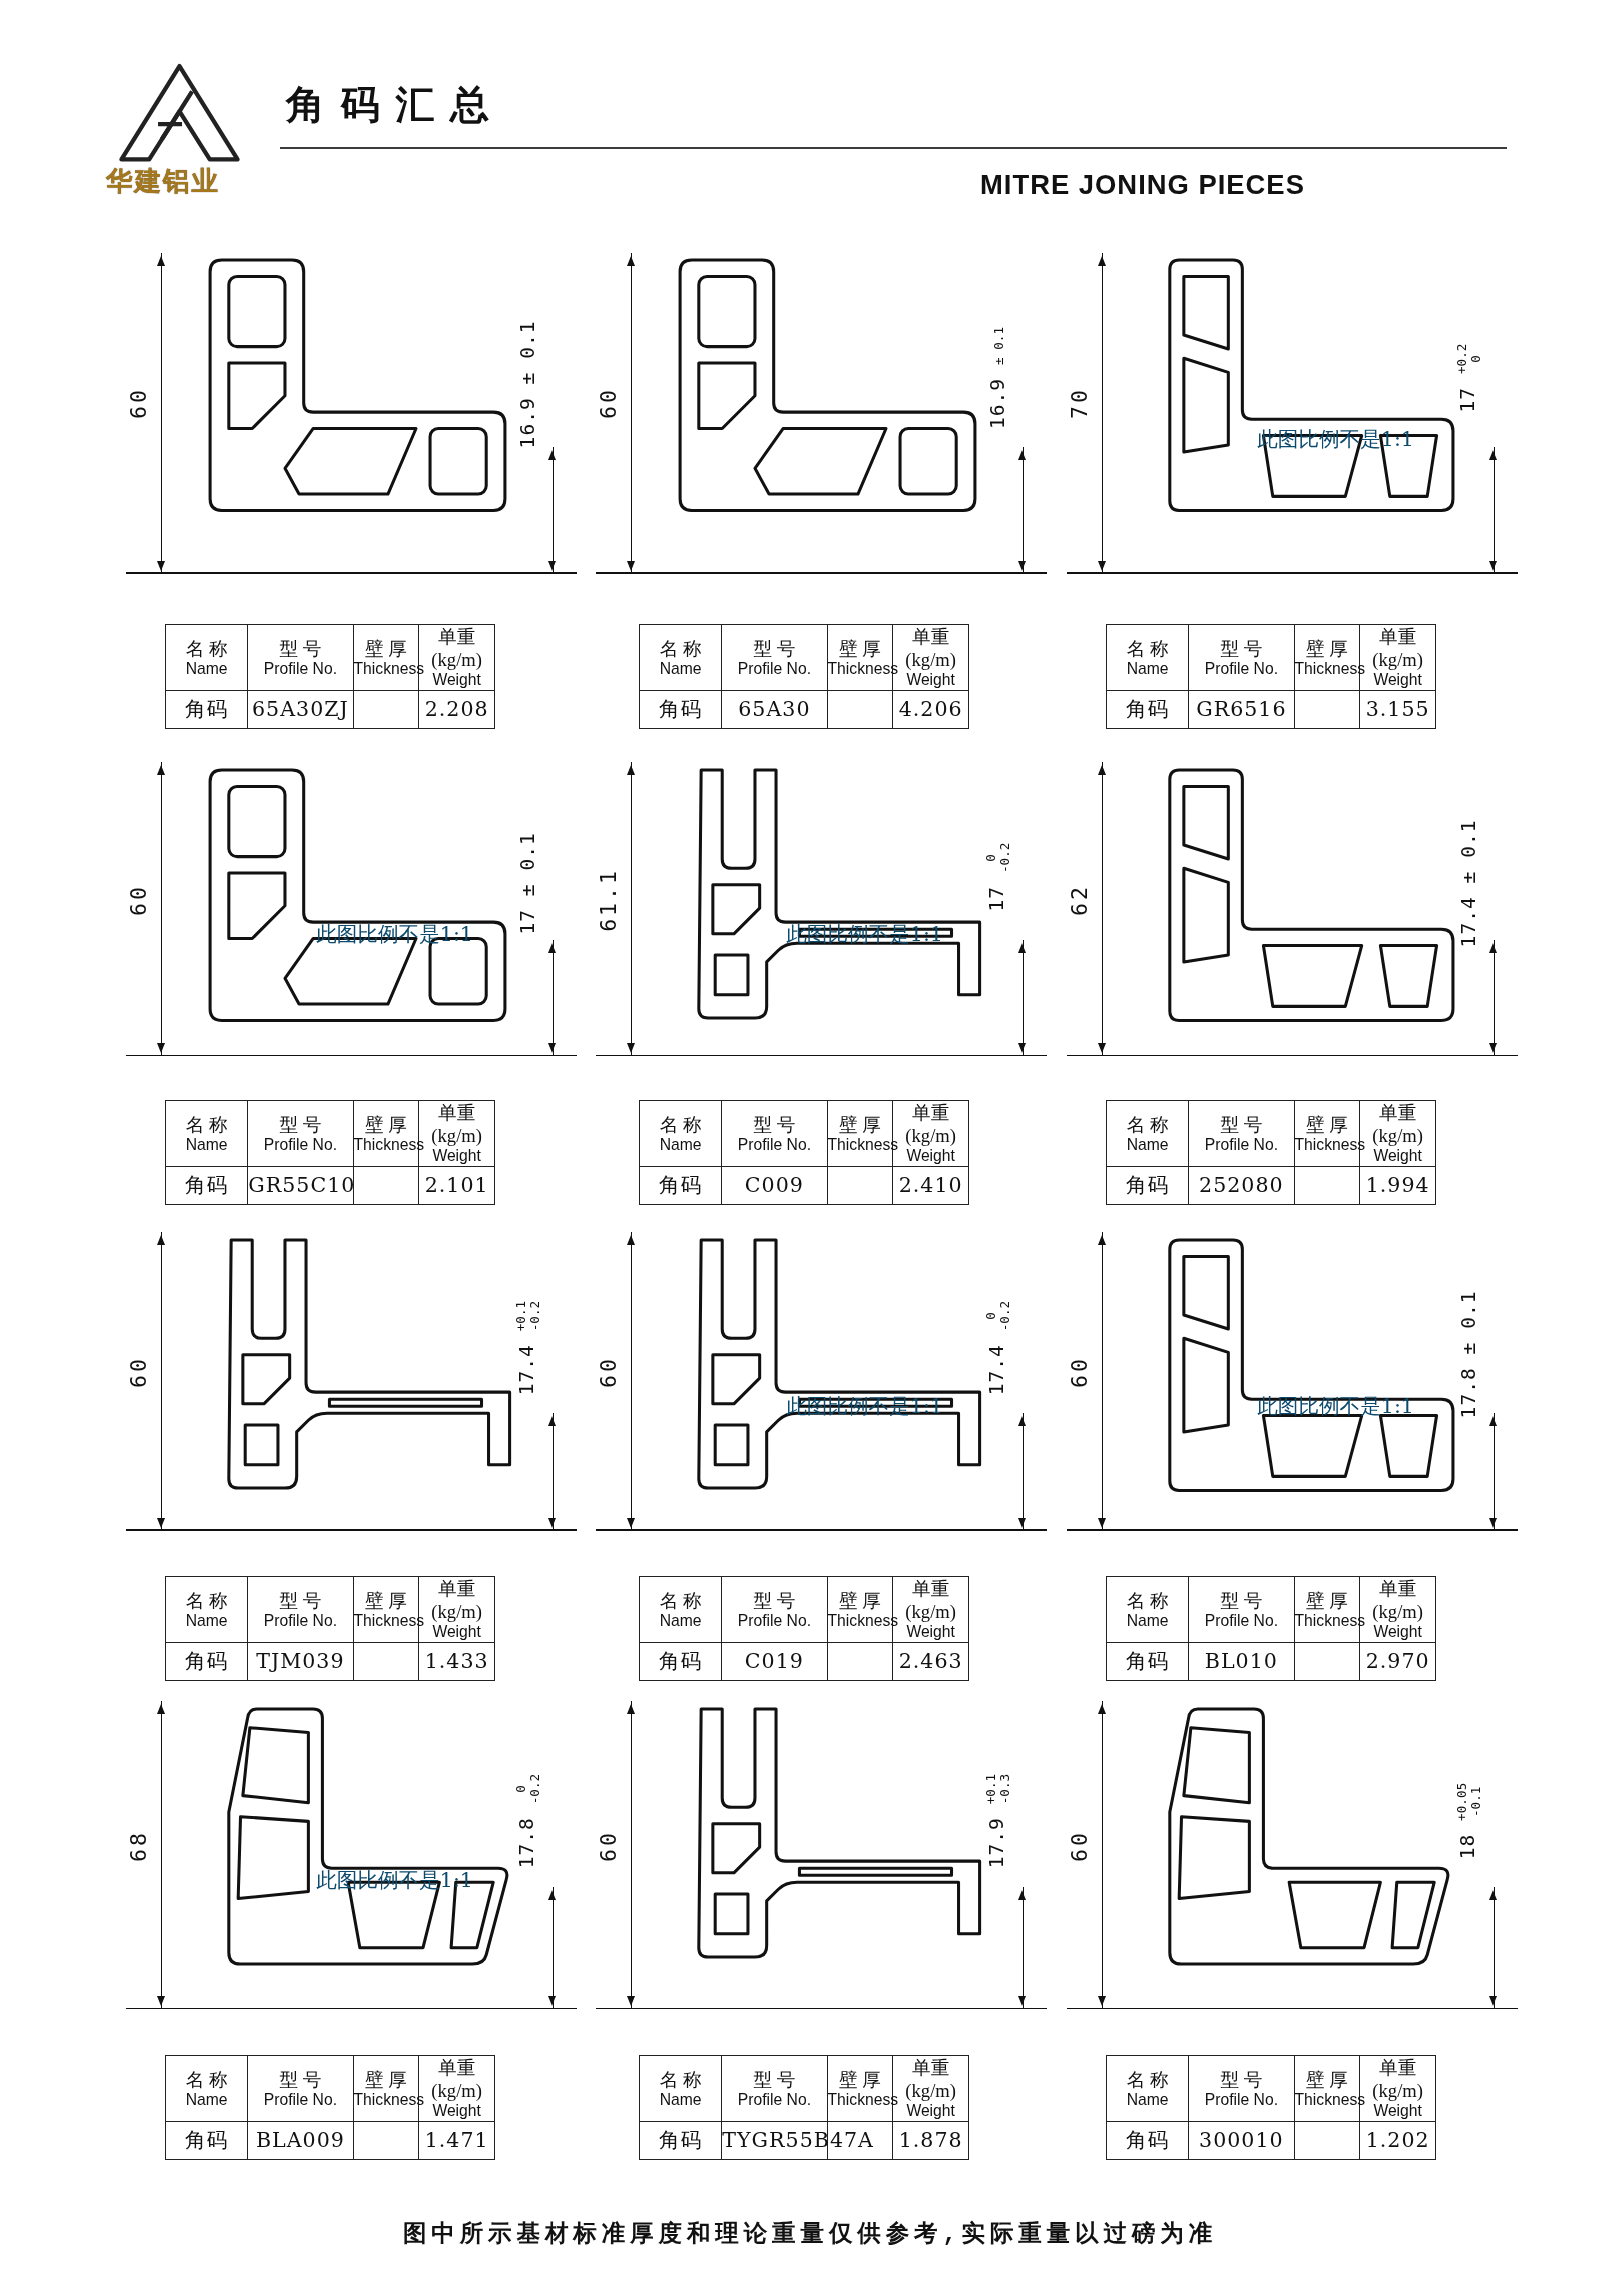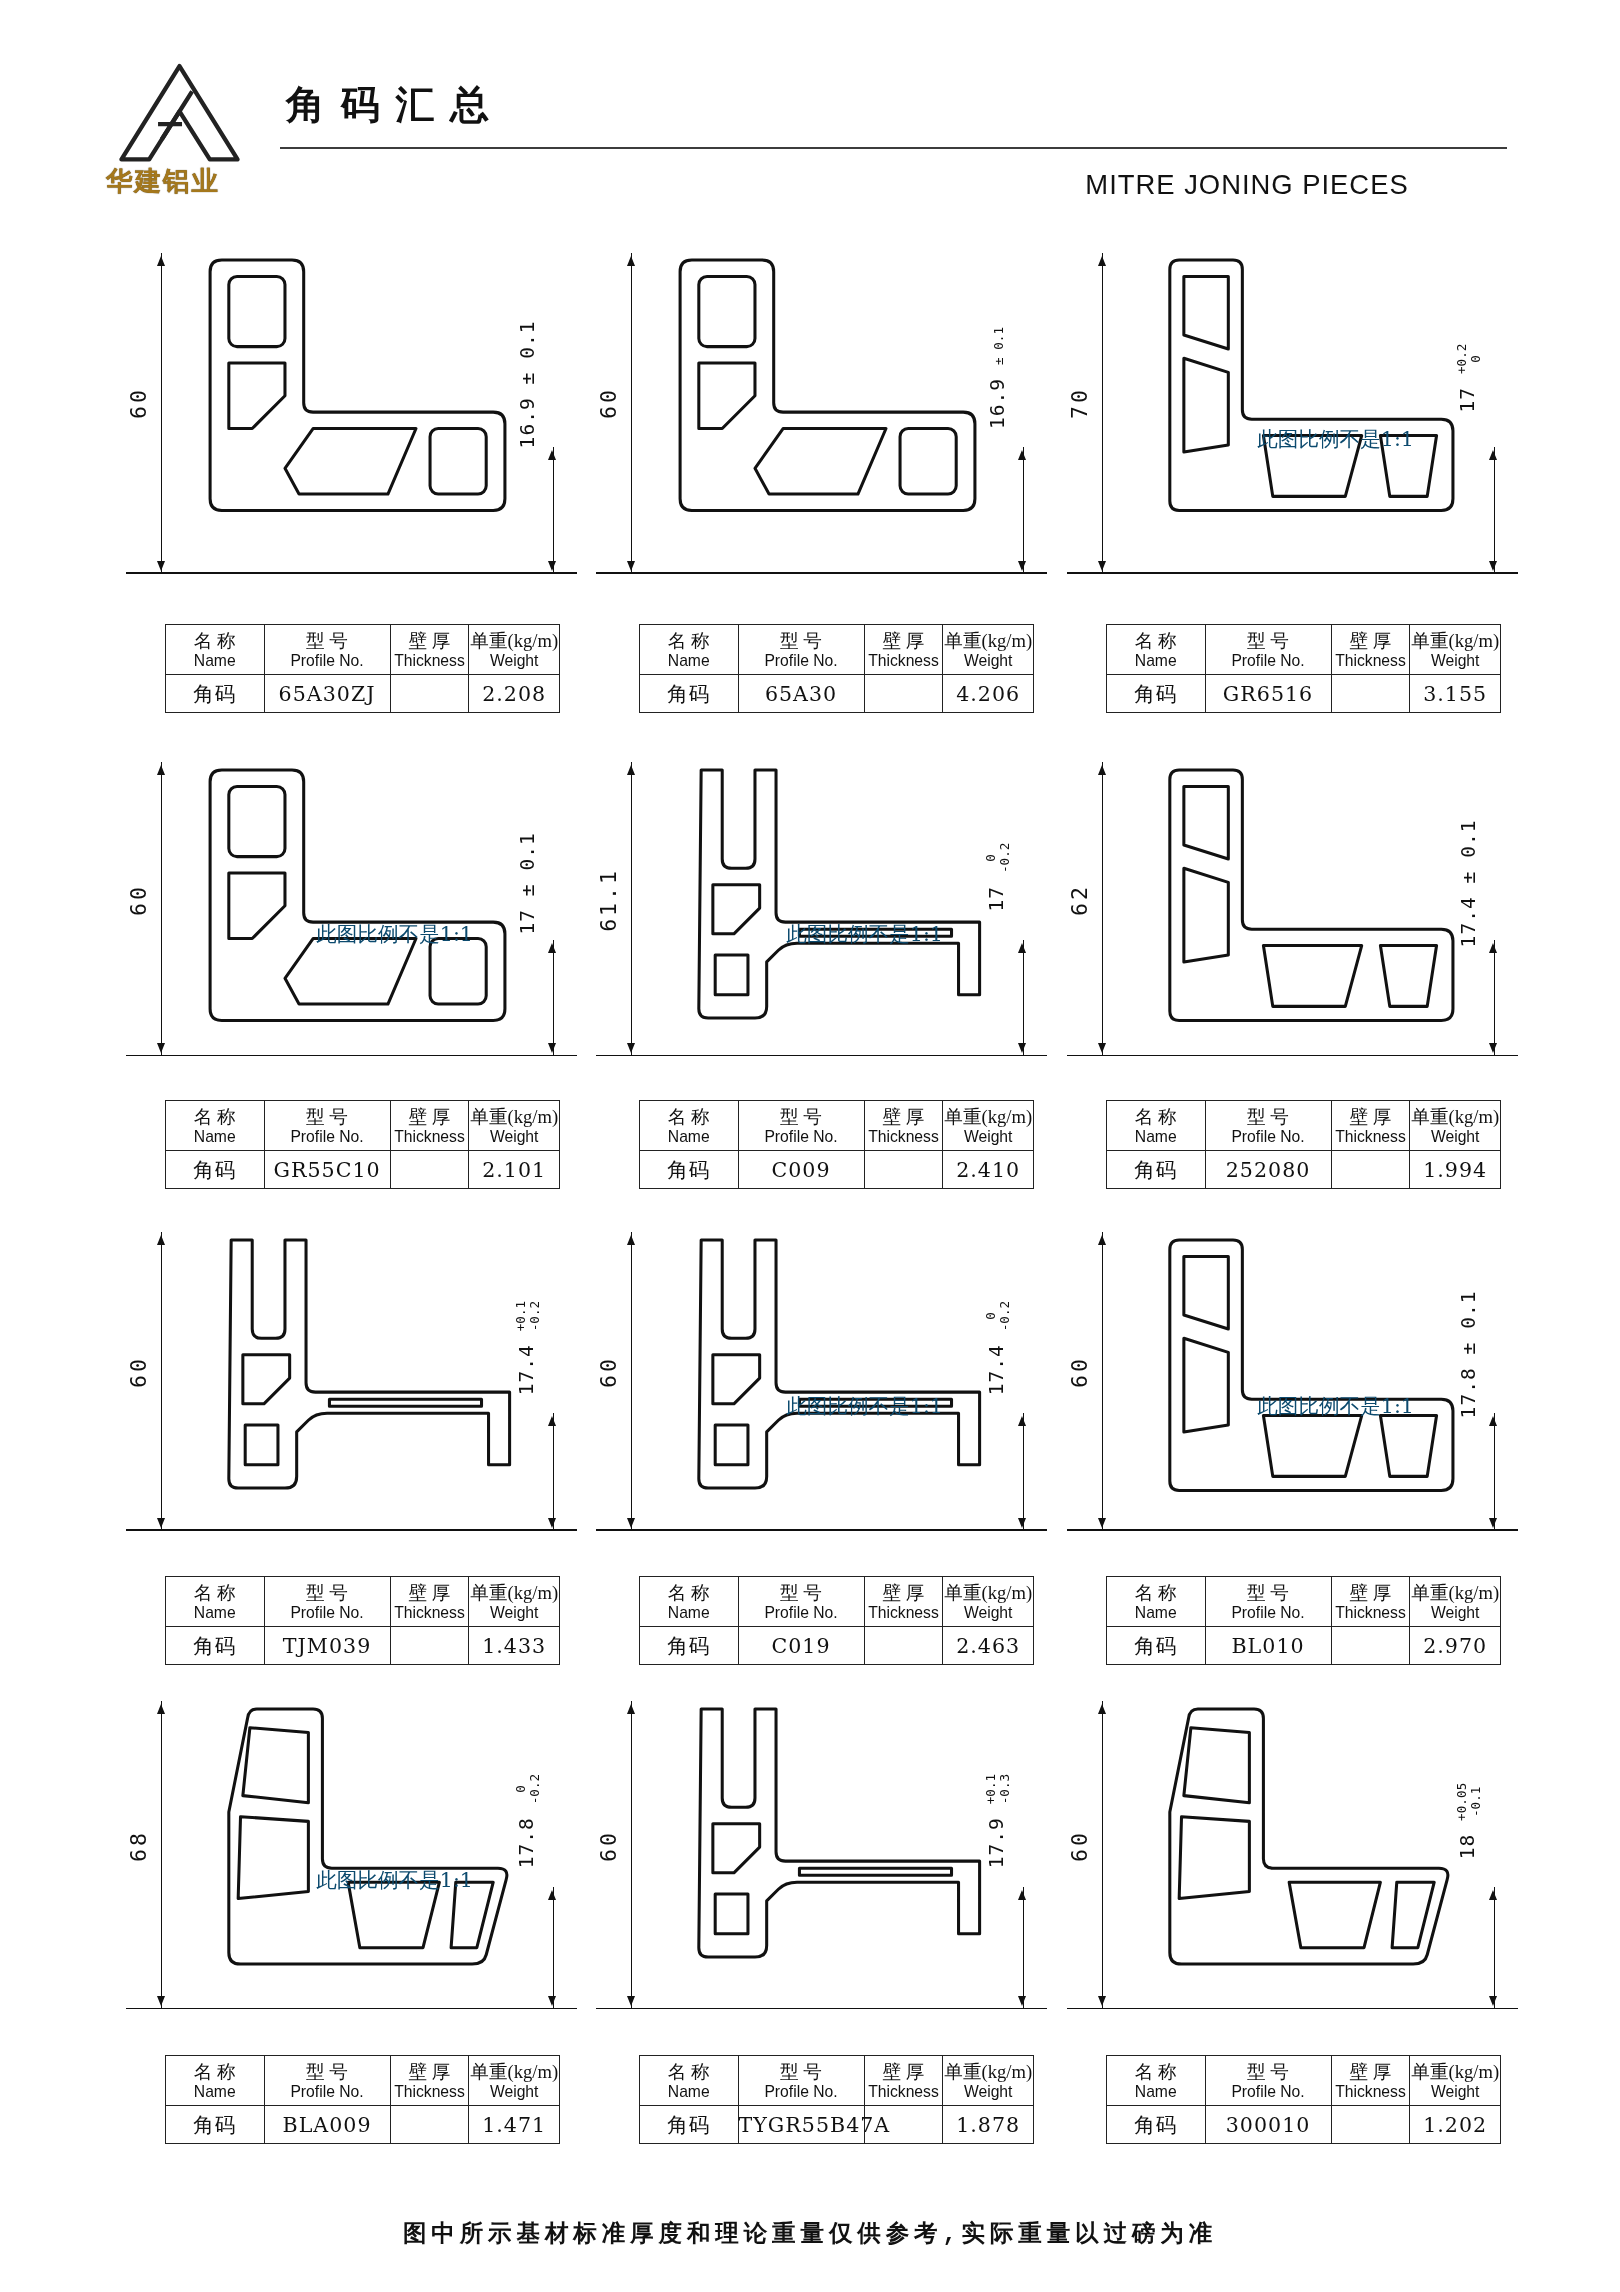--- a/index.html
+++ b/index.html
@@ -7,21 +7,21 @@
           font-family:"Liberation Serif",serif;color:#111;overflow:hidden;}
 
   
   .logo{position:absolute;left:106px;top:61px;width:147px;height:147px;}
   .logo svg{width:127px;height:106px;display:block;margin:0 auto;}
   .logo-text{display:block;font-weight:bold;font-size:26.5px;letter-spacing:2px;
              color:#a5781c;text-shadow:0 0 1px #3a2a00;font-family:"DejaVu Sans",sans-serif;margin-top:-3.9px;}
   .page-title{position:absolute;left:286px;top:78px;font-size:39px;font-weight:bold;letter-spacing:15.7px;
               font-family:"DejaVu Serif",serif;}
   .title-rule{position:absolute;left:280px;top:147px;width:1227px;height:2px;background:#3c3c3c;}
-  .subtitle{position:absolute;left:980px;top:169px;width:534px;text-align:center;font-size:27.4px;font-weight:normal;
+  .subtitle{position:absolute;left:980px;top:169px;width:534px;text-align:left;font-size:27.4px;font-weight:bold;
             font-family:"Liberation Sans",sans-serif;letter-spacing:1px;}
 
   
   .cell{position:absolute;width:461px;}
   .draw{position:absolute;left:0;right:0;top:0;}
   .profile-svg{position:absolute;left:57px;right:53px;top:5.9px;bottom:8.5%;}
 
   .baseline{position:absolute;left:7.8px;right:2px;bottom:8%;height:1.6px;background:#111;}
   .vline{position:absolute;width:0;border-left:1.6px solid #111;}
   .vline::before{content:"";position:absolute;top:-1px;left:-5.5px;border:4.7px solid transparent;
@@ -36,21 +36,21 @@
   .wdim{position:absolute;right:-21.6px;top:38%;width:147px;text-align:center;
         transform:translateY(-50%) rotate(-90deg);font-family:"DejaVu Sans Mono",monospace;
         font-size:19.6px;letter-spacing:1px;white-space:nowrap;}
   .wdim .tol{display:inline-flex;flex-direction:column;vertical-align:middle;
              font-size:12.7px;line-height:1.1;letter-spacing:0;}
   .wdim .tol i{font-style:normal;}
   .note{position:absolute;left:43%;top:51%;font-size:20.6px;color:#0c4a6e;white-space:nowrap;
         font-family:"DejaVu Serif",serif;}
 
   
-  table.spec{position:absolute;width:395px;border-collapse:collapse;table-layout:fixed;
+  table.spec{position:absolute;width:330px;border-collapse:collapse;table-layout:fixed;
              text-align:center;}
   table.spec th,table.spec td{border:1.6px solid #222;padding:0;}
   table.spec th{height:49px;font-weight:normal;}
   table.spec td{height:37px;font-size:20.6px;font-family:"DejaVu Serif",serif;letter-spacing:1px;}
   .cn{display:block;font-size:18.6px;line-height:1.25;}
   .en{display:block;font-size:15.7px;line-height:1.15;font-family:"Liberation Sans",sans-serif;}
   col.c1{width:25%;} col.c2{width:32%;} col.c3{width:20%;} col.c4{width:23%;}
 
   
   .footer{position:absolute;left:0;right:0;top:2217px;text-align:center;font-size:23.5px;font-weight:bold;

